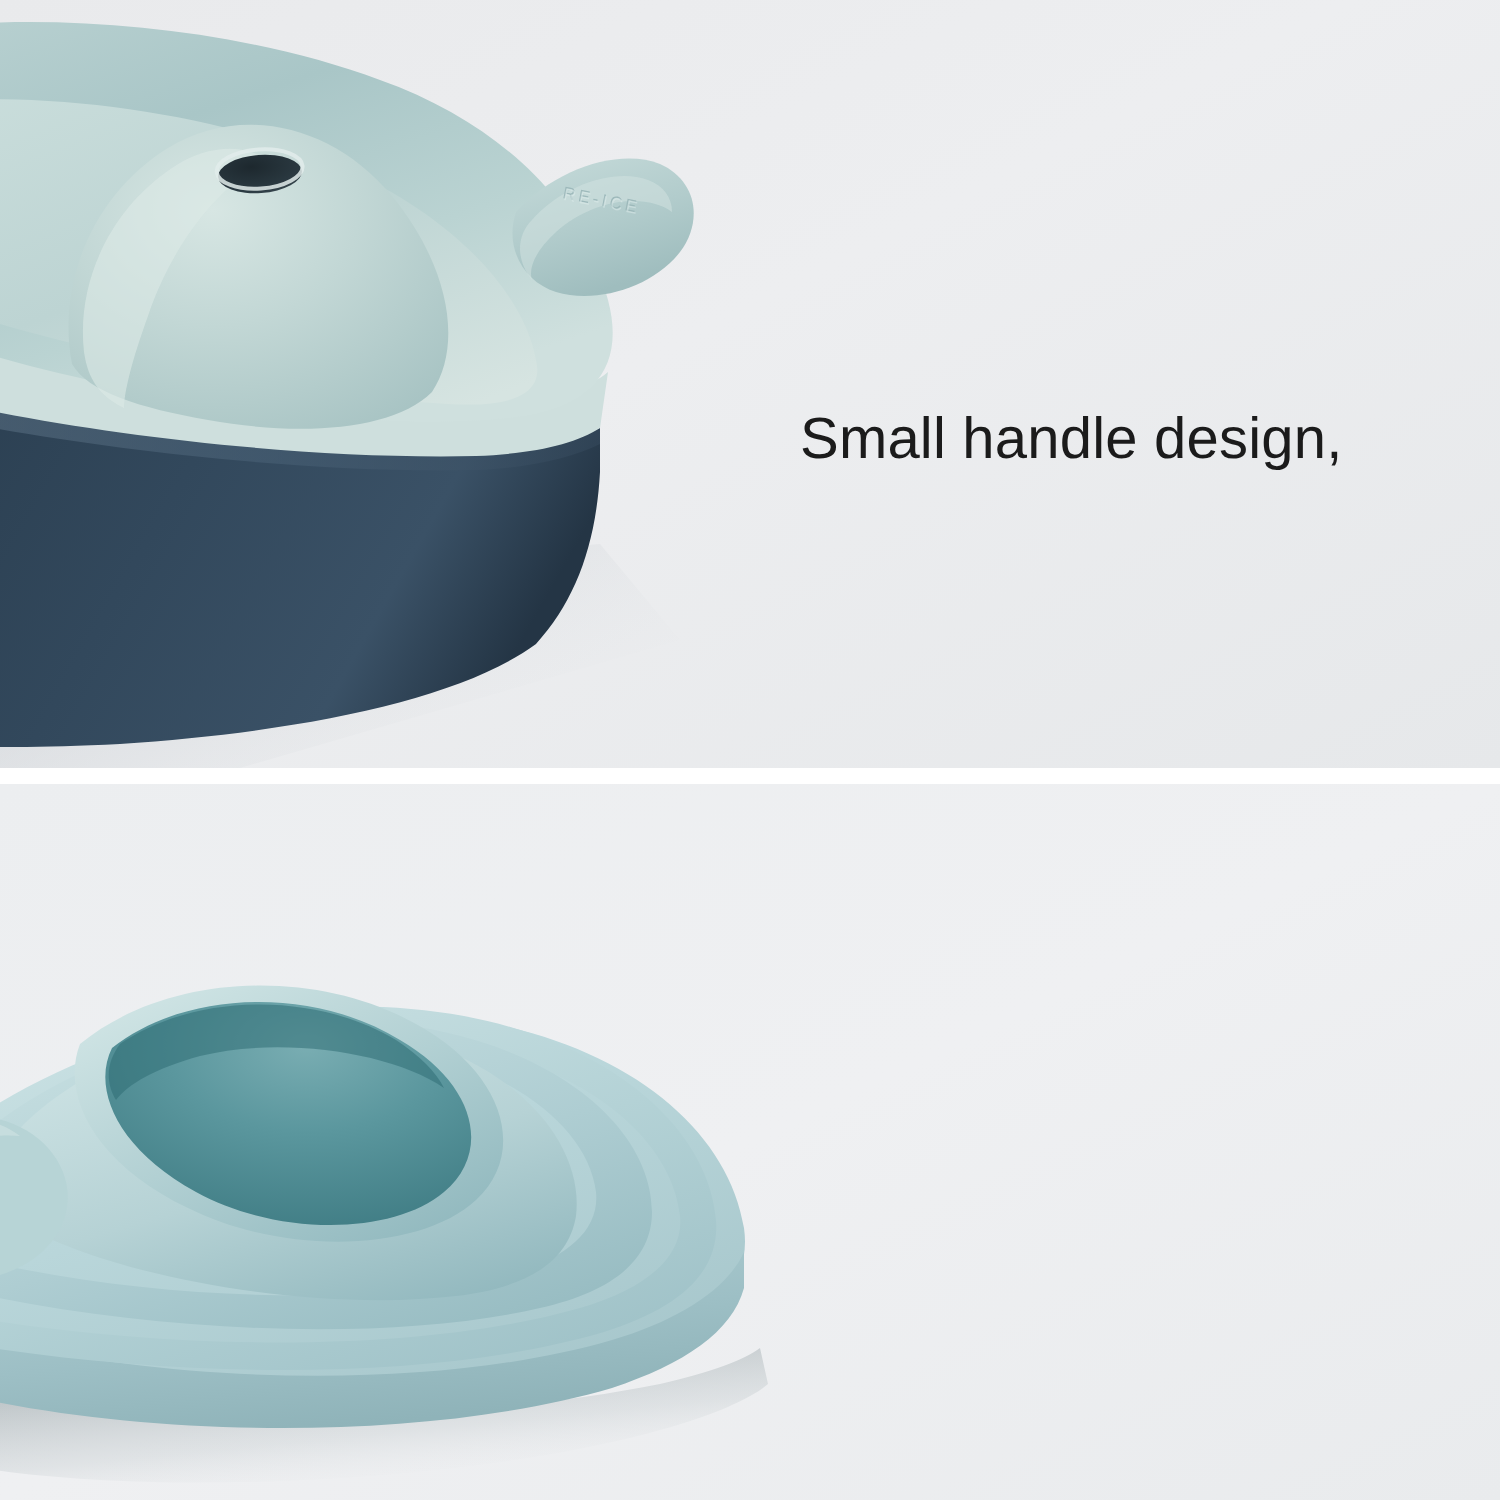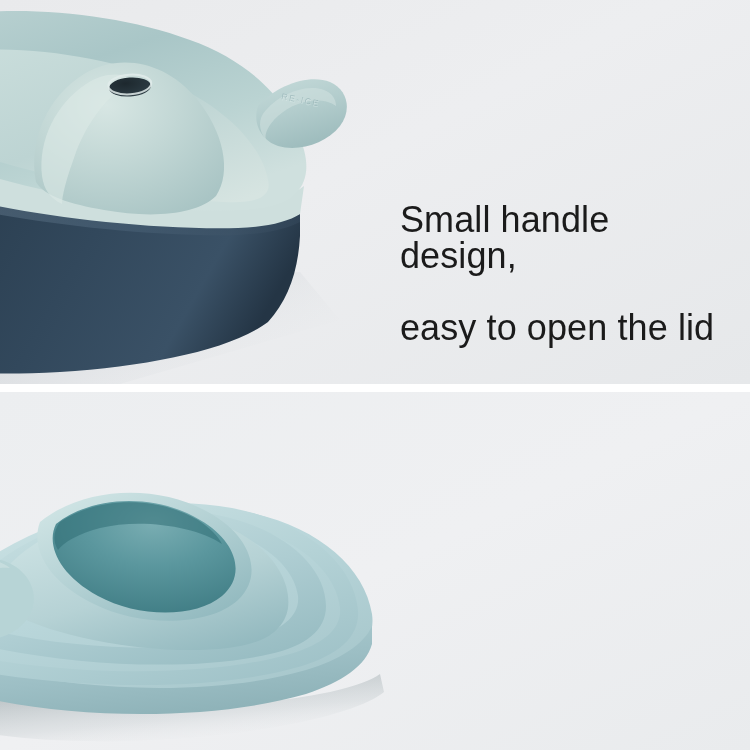--- a/index.html
+++ b/index.html
@@ -53,21 +53,21 @@
     top: 0;
     width: 750px;
     height: 100%;
     display: block;
   }
 
   .caption {
     position: absolute;
     color: #1b1b1b;
     font-family: "Liberation Sans", sans-serif;
-    font-size: 36px;
+    font-size: 29px;
     line-height: 36px;
     letter-spacing: 0.1px;
     white-space: pre-line;
     text-align: left;
   }
 
   #caption-top {
     left: 400px;
     top: 166px;
     width: 330px;
@@ -217,21 +217,20 @@
                  C 268 125, 264 134, 266 140
                  C 258 130, 258 118, 266 110 Z" fill="#d2e2e0" opacity="0.55"></path>
 
         <text x="281" y="99" transform="rotate(11 281 99)" font-family="Liberation Sans, sans-serif" font-size="8.5" letter-spacing="1.7" fill="#9cb8ba" opacity="0.95">RE-ICE</text>
         <text x="281.6" y="99.8" transform="rotate(11 281 99)" font-family="Liberation Sans, sans-serif" font-size="8.5" letter-spacing="1.7" fill="#e0eeed" opacity="0.5">RE-ICE</text>
       </g>
     </svg>
 
     <div class="caption" id="caption-top">
       <span class="caption-line">Small handle design,</span>
-      <span class="caption-line">easy to open the lid</span>
     </div>
   </div>
 
   <div id="panel-divider"></div>
 
   <div class="panel" id="panel-bottom">
 
     <svg class="panel-scene" viewBox="0 0 750 358" preserveAspectRatio="none">
       <defs>
         <linearGradient id="bgBot" x1="0" y1="0" x2="1" y2="1">

